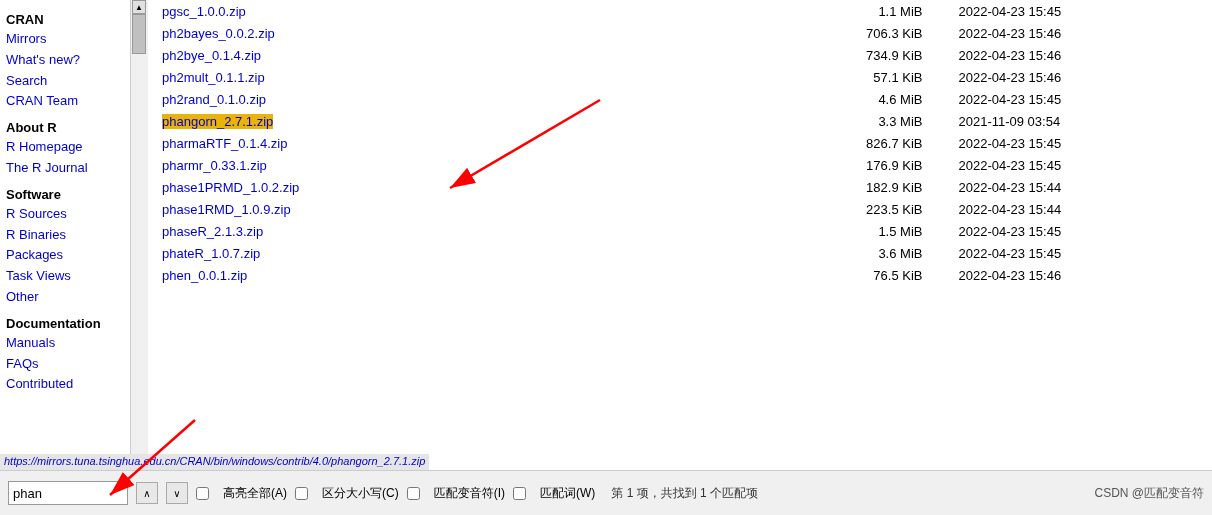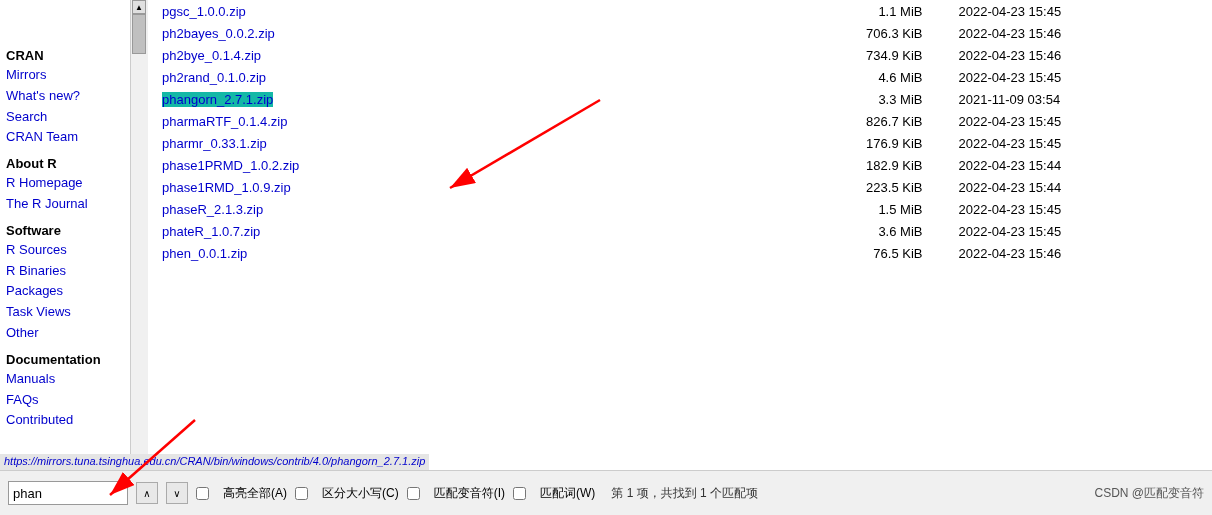--- a/index.html
+++ b/index.html
@@ -6,21 +6,20 @@
     body { font-family: Arial, sans-serif; font-size: 13px; background: #fff; width: 1212px; height: 515px; overflow: hidden; position: relative; }
 
     
     #sidebar {
       position: absolute;
       left: 0; top: 0;
       width: 130px;
       height: 470px;
       padding: 4px 6px;
       overflow: hidden;
-      margin-top: 36px;
     }
     .sidebar-section-title {
       font-weight: bold;
       color: #000;
       margin-top: 8px;
       margin-bottom: 2px;
       font-size: 13px;
     }
     .sidebar-link {
       display: block;
@@ -100,21 +99,21 @@
     }
     .file-table td.date-col {
       width: 200px;
     }
     .file-link {
       color: #0000cc;
       text-decoration: none;
       cursor: pointer;
     }
     .file-link.highlighted {
-      background-color: #14b8a6;
+      background-color: #eab308;
       color: #0000cc;
     }
 
     
     #find-bar {
       position: absolute;
       left: 0;
       bottom: 0;
       width: 100%;
       height: 45px;
@@ -236,20 +235,25 @@
           <td class="date-col">2022-04-23 15:45</td>
         </tr>
         <tr>
           <td class="name-col"><a class="file-link">ph2bayes_0.0.2.zip</a></td>
           <td class="size-col">706.3 KiB</td>
           <td class="date-col">2022-04-23 15:46</td>
         </tr>
         <tr>
           <td class="name-col"><a class="file-link">ph2bye_0.1.4.zip</a></td>
           <td class="size-col">734.9 KiB</td>
+          <td class="date-col">2022-04-23 15:46</td>
+        </tr>
+        <tr>
+          <td class="name-col"><a class="file-link">ph2mult_0.1.1.zip</a></td>
+          <td class="size-col">57.1 KiB</td>
           <td class="date-col">2022-04-23 15:46</td>
         </tr>
         <tr>
           <td class="name-col"><a class="file-link">ph2rand_0.1.0.zip</a></td>
           <td class="size-col">4.6 MiB</td>
           <td class="date-col">2022-04-23 15:45</td>
         </tr>
         <tr>
           <td class="name-col"><a class="file-link highlighted">phan<span>gorn_2.7.1.zip</span></a></td>
           <td class="size-col">3.3 MiB</td>

